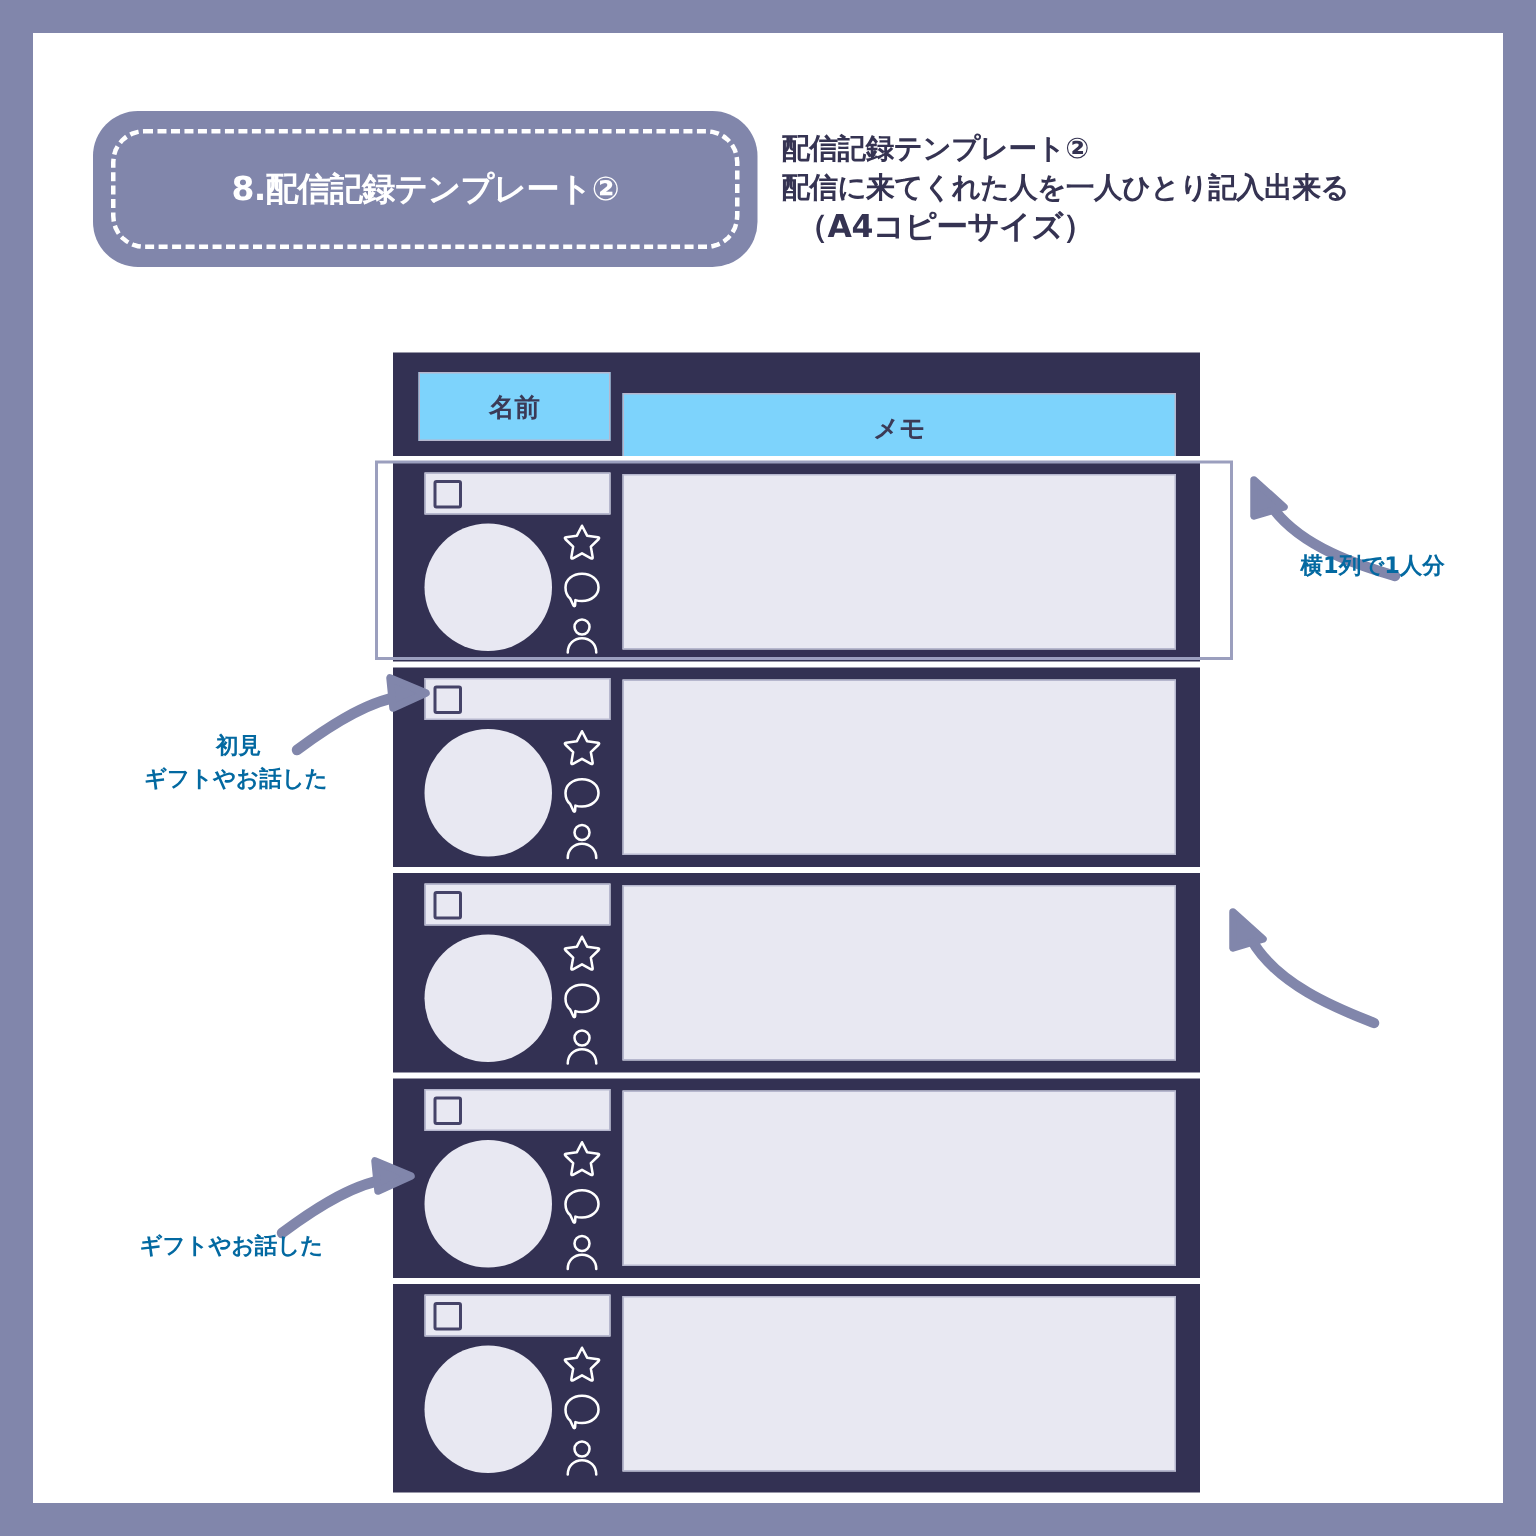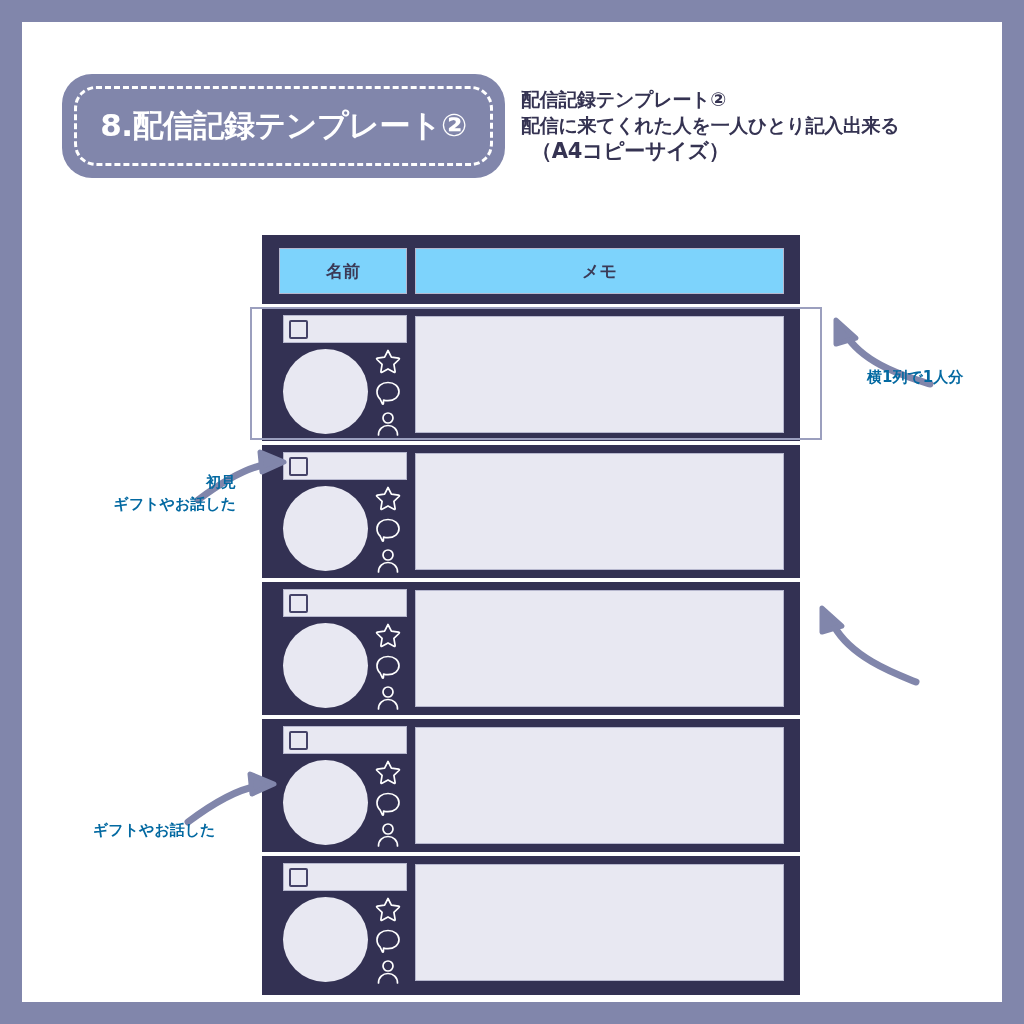--- a/index.html
+++ b/index.html
@@ -47,21 +47,21 @@
   #title-badge-text {
     position: absolute;
     left: 0;
     top: 0;
     width: 443px;
     height: 104px;
     display: flex;
     align-items: center;
     justify-content: center;
     color: #ffffff;
-    font-size: 31px;
+    font-size: 22px;
     font-weight: 700;
     letter-spacing: -0.5px;
     white-space: nowrap;
     border-radius: 10px;
   }
 
   
   #subtitle {
     position: absolute;
     left: 499px;
@@ -99,21 +99,21 @@
     border: 1px solid #b6b7ce;
     box-sizing: border-box;
     display: flex;
     align-items: center;
     justify-content: center;
     color: #3b3a56;
     font-size: 17px;
     font-weight: 700;
   }
   .hdr-name { left: 17px; width: 128px; }
-  .hdr-memo { left: 153px; width: 369px; }
+  .hdr-memo { left: 153px; width: 369px; margin-top: 14px; }
 
   .entry-row {
     position: absolute;
     left: 0;
     width: 538px;
     height: 130px;
   }
   .entry-row::after {
     content: "";
     position: absolute;
@@ -188,21 +188,21 @@
   .anno-text {
     position: absolute;
     color: #0369a1;
     font-size: 15px;
     font-weight: 700;
     line-height: 22px;
     letter-spacing: 0px;
     white-space: nowrap;
   }
   #anno-row-text { left: 845px; top: 344px; }
-  #anno-check-text { left: 74px; top: 449px; text-align: right; width: 140px; }
+  #anno-check-text { left: 74px; top: 464px; text-align: left; width: 140px; }
   #anno-check-text .l1 { display: block; padding-left: 48px; }
   #anno-gift-text { left: 816px; top: 652px; text-align: center; }
   #anno-gift-text .l2 { display: block; }
   #anno-icon-text { left: 71px; top: 797px; }
 
   .anno-arrow { position: absolute; }
   #anno-arrow-row { left: 800px; top: 290px; }
   #anno-arrow-check { left: 170px; top: 420px; }
   #anno-arrow-gift { left: 788px; top: 578px; }
   #anno-arrow-icon { left: 160px; top: 742px; }

